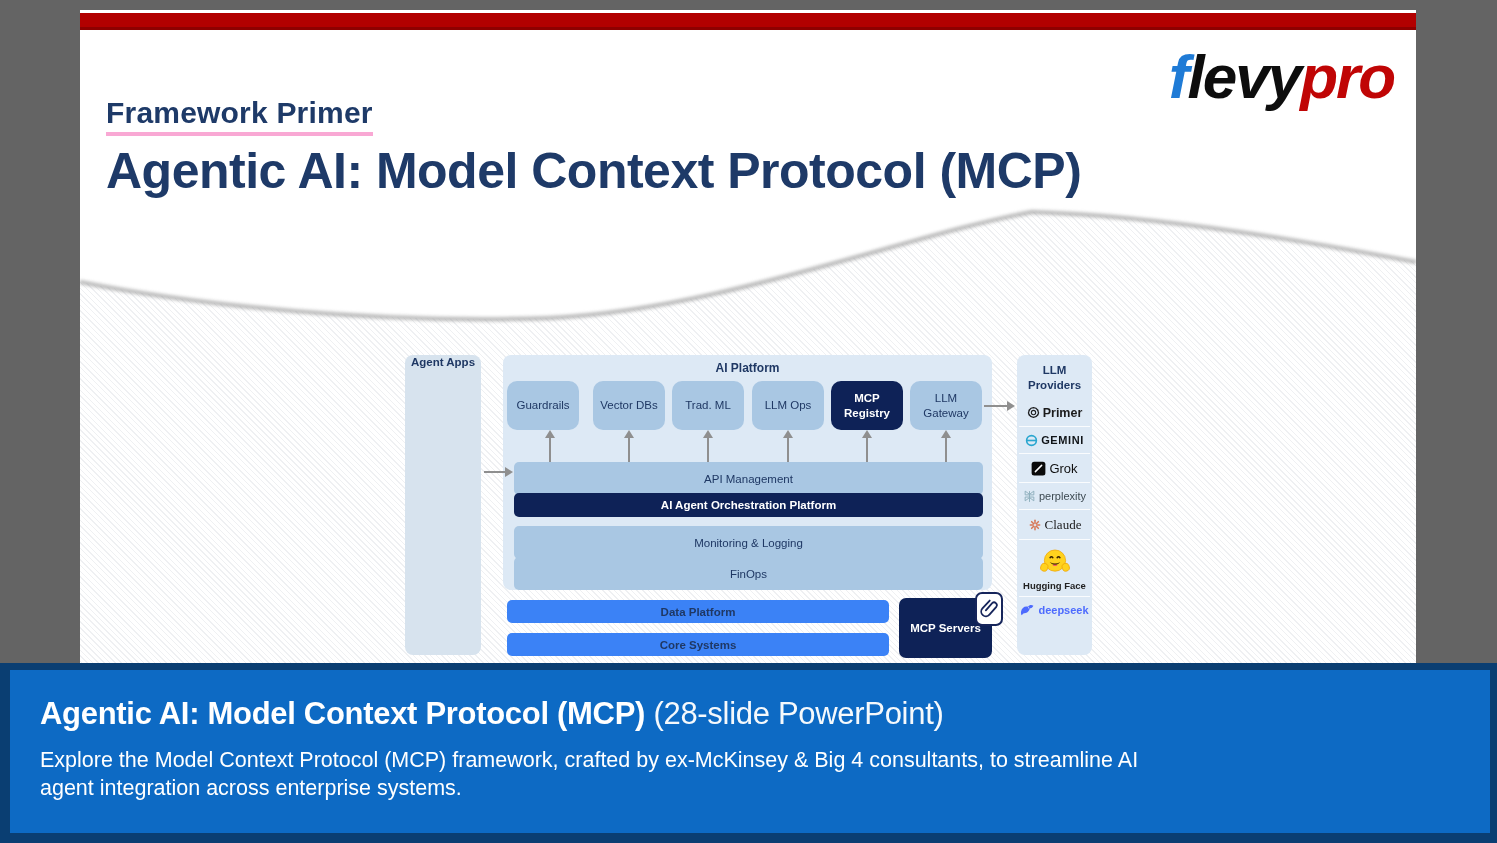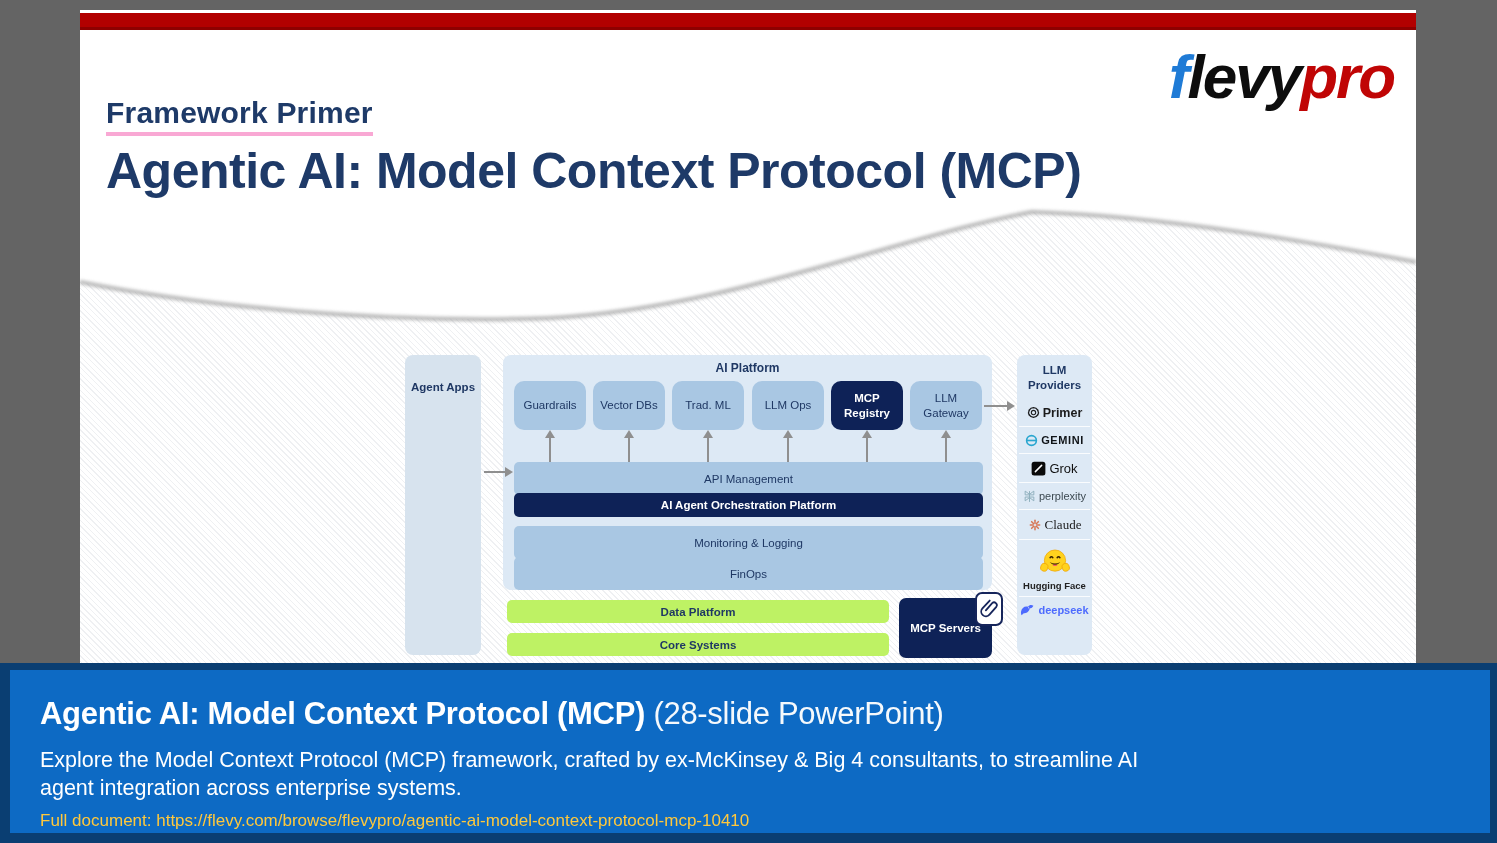--- a/index.html
+++ b/index.html
@@ -51,21 +51,21 @@
   .flevypro-logo .lp-pro { color:#c00505; }
 
   
   .diagram { position:absolute; inset:0; font-size:11.5px; color:#1f3864; }
 
   .col {
     position:absolute; border-radius:8px; text-align:center;
   }
   .agent-apps {
     left:325px; top:345px; width:76px; height:300px;
-    background:#d7e3ee; padding-top:25px; font-weight:700; line-height:1.3;
+    background:#d7e3ee; padding-top:0; font-weight:700; line-height:1.3;
   }
   .ai-platform {
     left:423px; top:345px; width:489px; height:235px;
     background:#dde9f5;
   }
   .ai-platform-label { position:absolute; top:6px; left:0; right:0; text-align:center; font-weight:700; font-size:12px; }
 
   .pbox {
     position:absolute; top:26px; width:72px; height:49px; border-radius:10px;
     background:#a9c7e3; display:flex; align-items:center; justify-content:center;
@@ -74,21 +74,21 @@
   .pbox.dark { background:#0e2257; color:#ffffff; font-weight:700; }
 
   .hbar {
     position:absolute; left:11px; width:469px; height:33px; border-radius:5px;
     background:#a9c7e3; display:flex; align-items:center; justify-content:center;
   }
   .hbar.dark { background:#0e2257; color:#ffffff; font-weight:700; height:24px; }
 
   .wbar {
     position:absolute; left:427px; width:382px; height:23px; border-radius:5px;
-    background:#bef264; display:flex; align-items:center; justify-content:center;
+    background:#3b82f6; display:flex; align-items:center; justify-content:center;
     font-weight:700;
   }
 
   .mcp-servers {
     position:absolute; left:819px; top:588px; width:93px; height:60px;
     background:#0e2257; border-radius:7px; color:#fff; font-weight:700;
     display:flex; align-items:center; justify-content:center; text-align:center; line-height:1.3;
   }
   .clip-badge {
     position:absolute; left:895px; top:582px; width:28px; height:34px;
@@ -176,21 +176,21 @@
   <div class="slide-title">Agentic AI: Model Context Protocol (MCP)</div>
 
   <div class="flevypro-logo"><span class="lp-f">f</span><span class="lp-levy">levy</span><span class="lp-pro">pro</span></div>
 
   <div class="diagram">
 
     <div class="col agent-apps">Agent Apps</div>
 
     <div class="col ai-platform">
       <div class="ai-platform-label">AI Platform</div>
-      <div class="pbox" style="left:11px">Guardrails</div>
+      <div class="pbox" style="left:4px">Guardrails</div>
       <div class="pbox" style="left:90px">Vector DBs</div>
       <div class="pbox" style="left:169px">Trad. ML</div>
       <div class="pbox" style="left:249px">LLM Ops</div>
       <div class="pbox dark" style="left:328px">MCP Registry</div>
       <div class="pbox" style="left:407px">LLM Gateway</div>
 
       <div class="hbar" style="top:107px">API Management</div>
       <div class="hbar dark" style="top:138px">AI Agent Orchestration Platform</div>
       <div class="hbar" style="top:171px">Monitoring &amp; Logging</div>
       <div class="hbar" style="top:202px">FinOps</div>
@@ -301,15 +301,14 @@
   </div>
 </div>
 
 <div class="banner">
   <div class="banner-panel">
     <div class="banner-title"><span class="bt-bold">Agentic AI: Model Context Protocol (MCP)</span><span class="bt-rest"> (28-slide PowerPoint)</span></div>
     <div class="banner-desc">
       <div>Explore the Model Context Protocol (MCP) framework, crafted by ex-McKinsey &amp; Big 4 consultants, to streamline AI</div>
       <div>agent integration across enterprise systems.</div>
     </div>
-    <div class="banner-link">Full document: https://flevy.com/browse/flevypro/agentic-ai-model-context-protocol-mcp-10410</div>
   </div>
 </div>
 
 </body></html>

